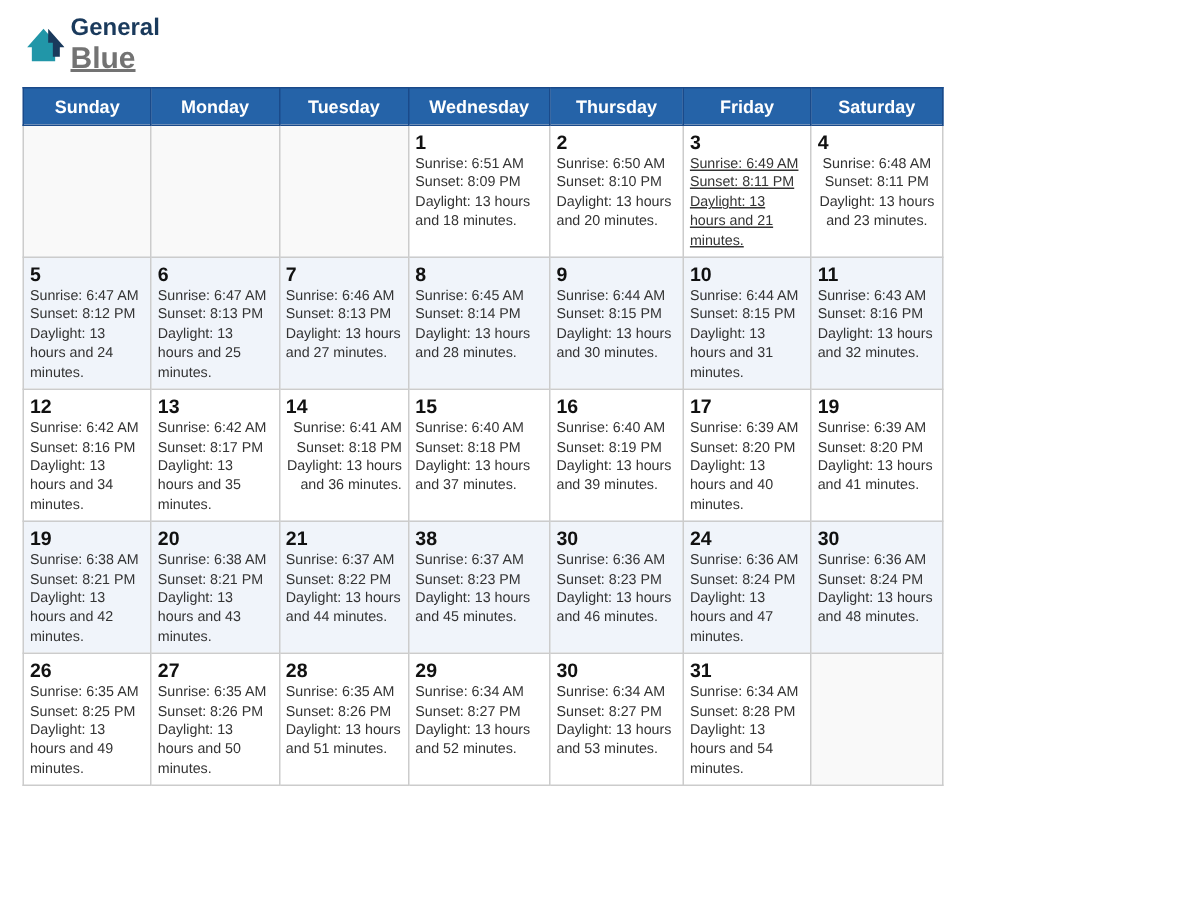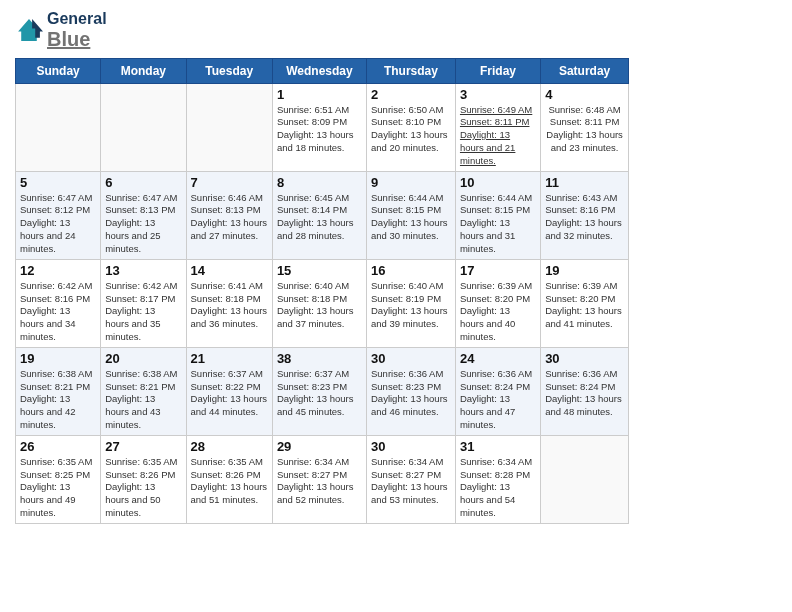--- a/index.html
+++ b/index.html
@@ -197,21 +197,21 @@
 Daylight: 13 hours and 34 minutes.</div>
           </td>
           <td>
             <div class="day-number">13</div>
             <div class="day-info" style="white-space: pre-line;">Sunrise: 6:42 AM
 Sunset: 8:17 PM
 Daylight: 13 hours and 35 minutes.</div>
           </td>
           <td>
             <div class="day-number">14</div>
-            <div class="day-info" style="white-space: pre-line;">Sunrise: 6:41 AM
+            <div class="day-info" style="white-space: pre-line; text-align: right;">Sunrise: 6:41 AM
 Sunset: 8:18 PM
 Daylight: 13 hours and 36 minutes.</div>
           </td>
           <td>
             <div class="day-number">15</div>
             <div class="day-info" style="white-space: pre-line;">Sunrise: 6:40 AM
 Sunset: 8:18 PM
 Daylight: 13 hours and 37 minutes.</div>
           </td>
           <td>

